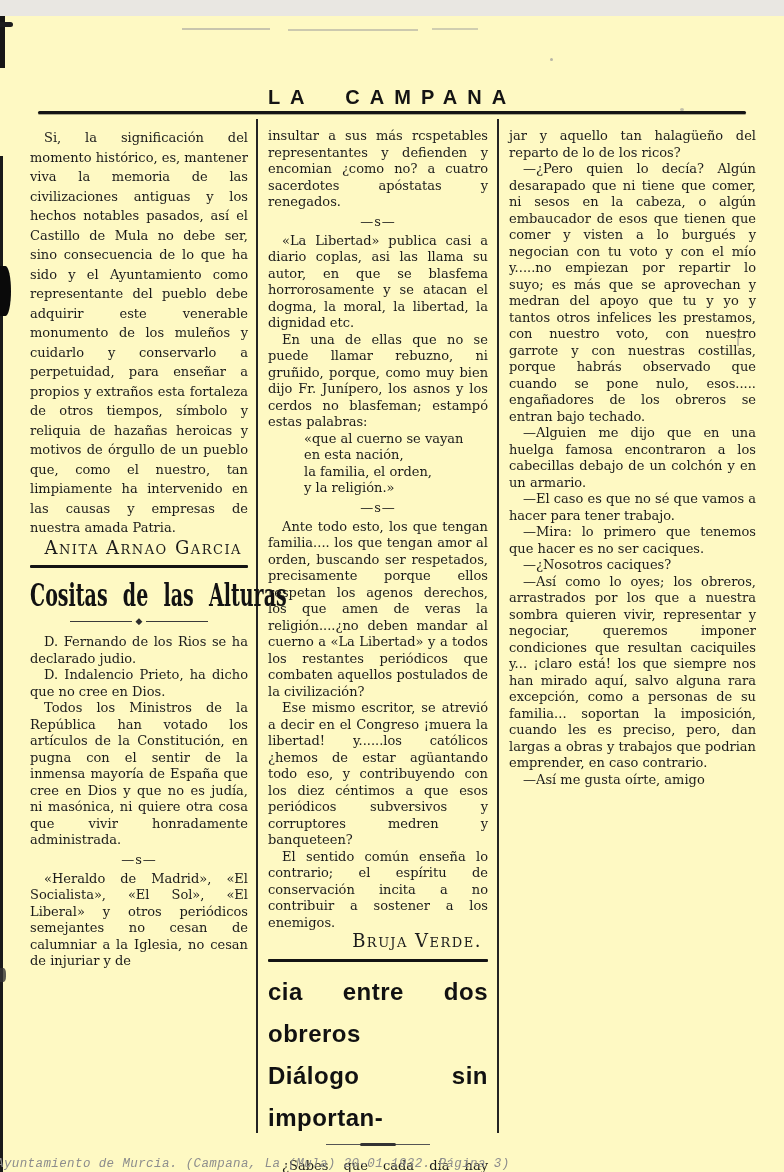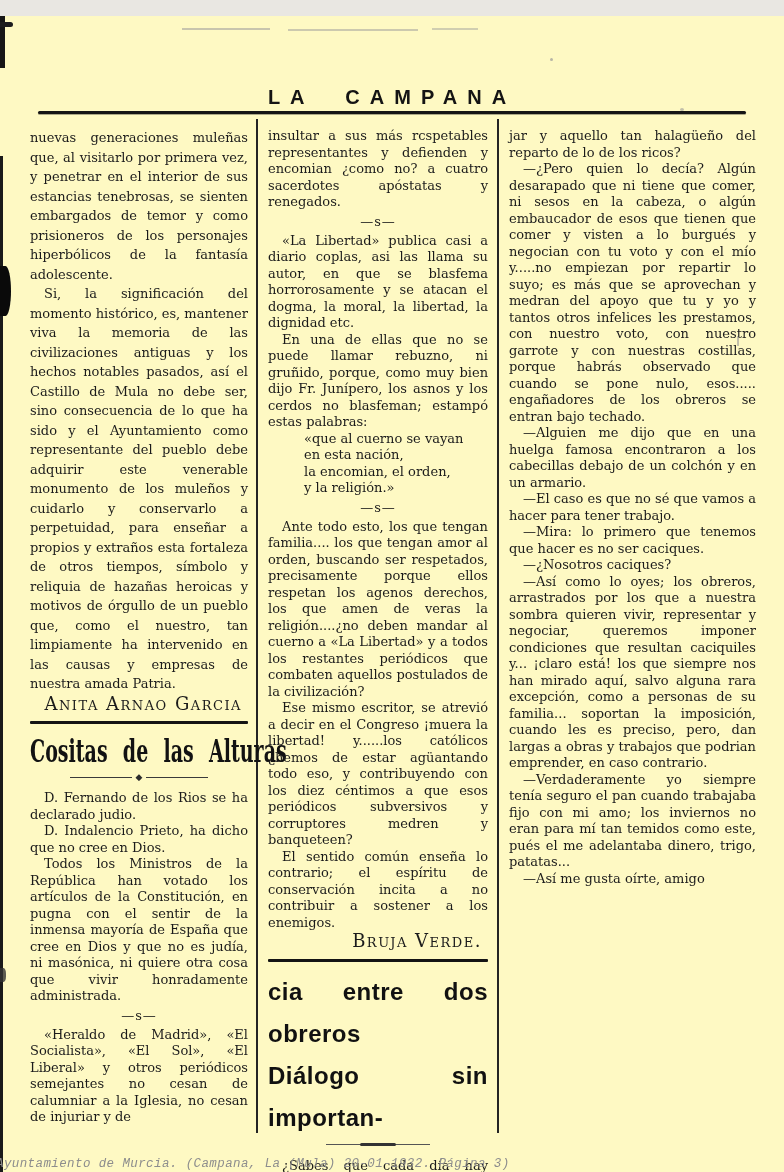--- a/index.html
+++ b/index.html
@@ -105,21 +105,20 @@
   <div class="speck s5"></div>
   <div class="speck s6"></div>
 
   <div class="masthead-title">LA CAMPANA</div>
   <div class="masthead-rule"></div>
 
   <div class="vrule v1"></div>
   <div class="vrule v2"></div>
 
   <div class="col col1">
-    <p class="loose">nuevas generaciones muleñas que, al visitarlo por primera vez, y penetrar en el interior de sus estancias tenebrosas, se sienten embargados de temor y como prisioneros de los personajes hiperbólicos de la fantasía adolescente.</p>
     <p class="loose indent">Si, la significación del momento histórico, es, mantener viva la memoria de las civilizaciones antiguas y los hechos notables pasados, así el Castillo de Mula no debe ser, sino consecuencia de lo que ha sido y el Ayuntamiento como representante del pueblo debe adquirir este venerable monumento de los muleños y cuidarlo y conservarlo a perpetuidad, para enseñar a propios y extraños esta fortaleza de otros tiempos, símbolo y reliquia de hazañas heroicas y motivos de órgullo de un pueblo que, como el nuestro, tan limpiamente ha intervenido en las causas y empresas de nuestra amada Patria.</p>
     <div class="signature">Anita Arnao Garcia</div>
     <div class="heavy-rule"></div>
     <div class="headline1-wrap">
       <div class="headline1">Cositas de las Alturas</div>
     </div>
     <div class="ornament">
       <span class="line"></span>
       <span class="diamond">◆</span>
       <span class="line"></span>
@@ -132,21 +131,21 @@
   </div>
 
   <div class="col col2">
     <p>insultar a sus más rcspetables representantes y defienden y encomian ¿como no? a cuatro sacerdotes apóstatas y renegados.</p>
     <div class="sep">—s—</div>
     <p class="indent"><span>«La Libertad» publica casi a diario </span><span class="em">coplas</span><span>, asi las llama su autor, en que se blasfema horrorosamente y se atacan el dogma, la moral, la libertad, la dignidad etc.</span></p>
     <p class="indent">En una de ellas que no se puede llamar rebuzno, ni gruñido, porque, como muy bien dijo Fr. Junípero, los asnos y los cerdos no blasfeman; estampó estas palabras:</p>
     <div class="verse">
       <div>«que al cuerno se vayan</div>
       <div>en esta nación,</div>
-      <div>la encomian, el orden,</div>
+      <div>la familia, el orden,</div>
       <div>y la religión.»</div>
     </div>
     <div class="sep">—s—</div>
     <p class="indent">Ante todo esto, los que tengan familia.... los que tengan amor al orden, buscando ser respetados, precisamente porque ellos respetan los agenos derechos, los que amen de veras la religión....¿no deben mandar al cuerno a «La Libertad» y a todos los restantes periódicos que combaten aquellos postulados de la civilización?</p>
     <p class="indent">Ese mismo escritor, se atrevió a decir en el Congreso ¡muera la libertad! y......los católicos ¿hemos de estar agüantando todo eso, y contribuyendo con los diez céntimos a que esos periódicos subversivos y corruptores medren y banqueteen?</p>
     <p class="indent">El sentido común enseña lo contrario; el espíritu de conservación incita a no contribuir a sostener a los enemigos.</p>
     <div class="signature">Bruja Verde.</div>
     <div class="heavy-rule"></div>
     <div class="headline2">
       <div>cia entre dos obreros</div>
@@ -161,19 +160,18 @@
   </div>
 
   <div class="col col3">
     <p>jar y aquello tan halagüeño del reparto de lo de los ricos?</p>
     <p class="indent"><span>—¿Pero quien lo decía? Algún desarapado que ni tiene que comer, ni sesos en la cabeza, o algún embaucador de esos que tienen que comer y visten a lo burgués y negocian con tu voto y con el mío y.....no empiezan por repartir lo suyo; es más que se aprovechan y medran del apoyo que tu y yo y tantos otros infelices les prestamos, con nuestro voto, con nuestro garrote y con nuestras costillas, porque habrás observado que cuando se </span><span class="em">pone nulo</span><span>, esos..... engañadores de los obreros se entran bajo techado.</span></p>
     <p class="indent">—Alguien me dijo que en una huelga famosa encontraron a los cabecillas debajo de un colchón y en un armario.</p>
     <p class="indent">—El caso es que no sé que vamos a hacer para tener trabajo.</p>
     <p class="indent">—Mira: lo primero que tenemos que hacer es no ser caciques.</p>
     <p class="indent">—¿Nosotros caciques?</p>
     <p class="indent">—Así como lo oyes; los obreros, arrastrados por los que a nuestra sombra quieren vivir, representar y negociar, queremos imponer condiciones que resultan caciquiles y... ¡claro está! los que siempre nos han mirado aquí, salvo alguna rara excepción, como a personas de su familia... soportan la imposición, cuando les es preciso, pero, dan largas a obras y trabajos que podrian emprender, en caso contrario.</p>
-    <p class="indent">—Verdaderamente yo siempre tenía seguro el pan cuando trabajaba fijo con mi amo; los inviernos no eran para mí tan temidos como este, pués el me adelantaba dinero, trigo, patatas...</p>
     <p class="indent">—Así me gusta oírte, amigo</p>
   </div>
 
   <div class="footer-credit">Ayuntamiento de Murcia. (Campana, La (Mula) 20-01-1932. Página 3)</div>
 
 </div>
 
 </body></html>

